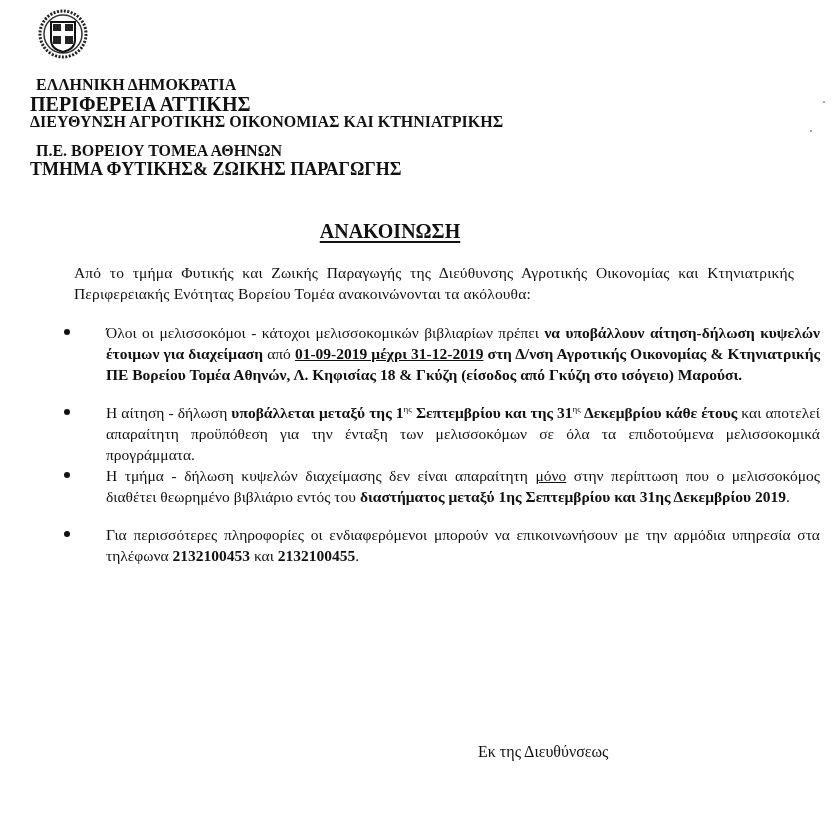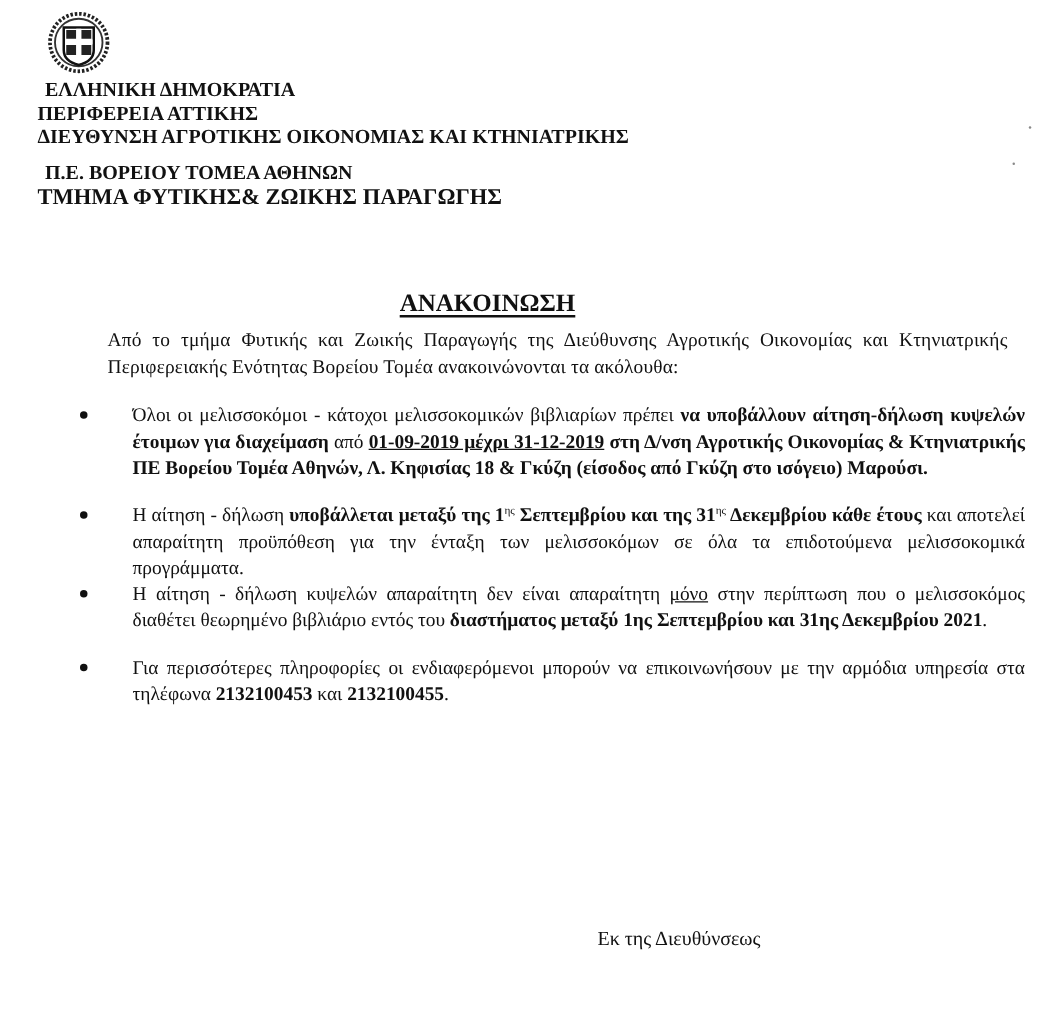--- a/index.html
+++ b/index.html
@@ -4,36 +4,36 @@
 <style>
   html, body { margin: 0; padding: 0; background: #ffffff; }
   body {
     width: 835px; height: 813px; position: relative; overflow: hidden;
     font-family: "Liberation Serif", serif; color: #111;
   }
   .emblem {
     position: absolute; left: 38px; top: 8px; width: 50px; height: 52px;
   }
   .header {
-    position: absolute; left: 30px; top: 64px;
+    position: absolute; left: 30px; top: 76px;
     font-weight: bold; font-family: "Liberation Serif", serif;
   }
   .header div { white-space: nowrap; line-height: 18.5px; }
   .h1 { font-size: 16px; margin-left: 6px; }
-  .h2 { font-size: 16px; }
+  .h2 { font-size: 20px; }
   .h3 { font-size: 16px; text-align: right; }
   .h4 { font-size: 16px; margin-left: 6px; margin-top: 10px; }
   .h5 { font-size: 18px; }
   .title {
     position: absolute; left: 0; width: 780px; top: 220px; text-align: center;
     font-size: 20px; font-weight: bold; text-decoration: underline;
-    text-decoration-thickness: 2px; text-underline-offset: 3px; margin-top: 12px;
+    text-decoration-thickness: 2px; text-underline-offset: 3px;
   }
   .intro {
-    position: absolute; left: 86px; top: 262px; width: 720px;
+    position: absolute; left: 74px; top: 262px; width: 720px;
     font-size: 15.5px; line-height: 21px; text-align: justify;
     text-align-last: left; letter-spacing: 0.15px;
   }
   .bullets { position: absolute; left: 60px; top: 322px; width: 760px; }
   .bullet { position: relative; padding-left: 46px; font-size: 15.5px; line-height: 21px; text-align: justify; }
   .bullet .dot {
     position: absolute; left: 4px; top: 7px; width: 6px; height: 6px; border-radius: 50%; background: #111;
   }
   .b1 { margin-bottom: 17px; }
   .b2 { }
@@ -79,21 +79,21 @@
   <div class="bullet b1">
     <span class="dot"></span>
     <span>Όλοι οι μελισσοκόμοι - κάτοχοι μελισσοκομικών βιβλιαρίων πρέπει </span><b>να υποβάλλουν αίτηση-δήλωση κυψελών έτοιμων  για διαχείμαση</b><span> από </span><b><u>01-09-2019 μέχρι 31-12-2019</u></b><b> στη Δ/νση Αγροτικής Οικονομίας &amp; Κτηνιατρικής ΠΕ Βορείου Τομέα Αθηνών, Λ. Κηφισίας 18 &amp; Γκύζη (είσοδος από Γκύζη στο ισόγειο)  Μαρούσι.</b>
   </div>
   <div class="bullet b2">
     <span class="dot"></span>
     <span>Η αίτηση - δήλωση </span><b>υποβάλλεται μεταξύ της 1</b><sup>ης</sup><b>  Σεπτεμβρίου και της 31</b><sup>ης</sup><b> Δεκεμβρίου κάθε έτους</b><span> και αποτελεί απαραίτητη προϋπόθεση  για την ένταξη των μελισσοκόμων σε όλα τα  επιδοτούμενα μελισσοκομικά προγράμματα.</span>
   </div>
   <div class="bullet b3">
     <span class="dot"></span>
-    <span>Η αίτηση - δήλωση κυψελών απαραίτητη δεν είναι απαραίτητη </span><u>μόνο</u><span> στην περίπτωση που ο μελισσοκόμος διαθέτει θεωρημένο βιβλιάριο εντός του </span><b>διαστήματος μεταξύ 1ης Σεπτεμβρίου και 31ης Δεκεμβρίου 2021</b><span>.</span>
+    <span>Η τμήμα - δήλωση κυψελών διαχείμασης δεν είναι απαραίτητη </span><u>μόνο</u><span> στην περίπτωση που ο μελισσοκόμος διαθέτει θεωρημένο βιβλιάριο εντός του </span><b>διαστήματος μεταξύ 1ης Σεπτεμβρίου και 31ης Δεκεμβρίου 2019</b><span>.</span>
   </div>
   <div class="bullet b4">
     <span class="dot"></span>
     <span>Για περισσότερες πληροφορίες οι ενδιαφερόμενοι μπορούν να επικοινωνήσουν με την αρμόδια υπηρεσία  στα τηλέφωνα </span><b>2132100453</b><span> και </span><b>2132100455</b><span>.</span>
   </div>
 </div>
 
 <div class="sign">Εκ της Διευθύνσεως</div>
 
 <span class="speck" style="left:823px;top:101px"></span>

